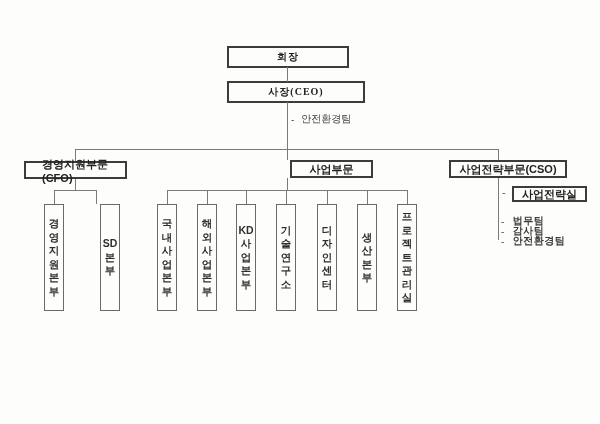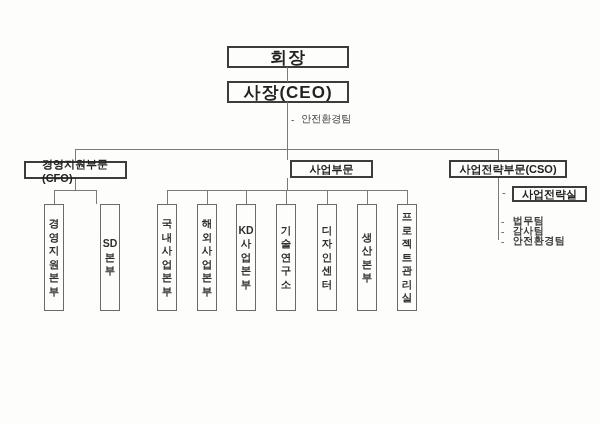--- a/index.html
+++ b/index.html
@@ -1,21 +1,21 @@
 <!DOCTYPE html>
 <html><head>
 <meta charset="utf-8">
 <style>
   html,body{margin:0;padding:0;}
   body{background:#e8e8e8;font-family:"Liberation Sans","DejaVu Sans",sans-serif;}
   #canvas{position:relative;width:600px;height:424px;background:#fdfdfb;overflow:hidden;
           color:#222;}
   .obox{position:absolute;border:2px solid #3c3c3c;background:#fdfdfb;display:flex;
         align-items:center;justify-content:center;font-weight:bold;box-sizing:border-box;}
-  .obox.main{font-size:17px;letter-spacing:1px;}
+  .obox.main{font-size:10px;letter-spacing:1px;font-family:Liberation Serif, serif;}
   .obox.div{font-size:11px;}
   .obox.office{border-width:2px;font-size:11px;}
   .vbox{position:absolute;top:204px;width:20px;height:107px;border:1.4px solid #6a6a6a;
         background:#fdfdfb;display:flex;align-items:center;justify-content:center;
         box-sizing:border-box;}
   .vbox span{white-space:pre-line;text-align:center;font-size:10.5px;font-weight:bold;
         line-height:13.5px;color:#2e2e2e;display:block;width:100%;}
   .line{position:absolute;background:#7a7a7a;}
   .vline{width:1px;}
   .hline{height:1px;}
@@ -28,21 +28,21 @@
   .lonedash{position:absolute;font-size:11px;color:#555;}
 </style>
 </head>
 <body>
 
 <div id="canvas">
 
   <div class="obox main" style="left:227px;top:46px;width:122px;height:22px;">
     <span>회장</span>
   </div>
-  <div class="obox main" style="left:227px;top:81px;width:122px;height:22px;">
+  <div class="obox main" style="left:227px;top:81px;width:138px;height:22px;">
     <span>사장(CEO)</span>
   </div>
 
   <div class="noterow" style="left:291px;top:112px;">
     <span class="dash">-</span>
     <span>안전환경팀</span>
   </div>
 
   <div class="line vline" style="left:287px;top:67px;height:15px;"></div>
   <div class="line vline" style="left:287px;top:102px;height:48px;"></div>

